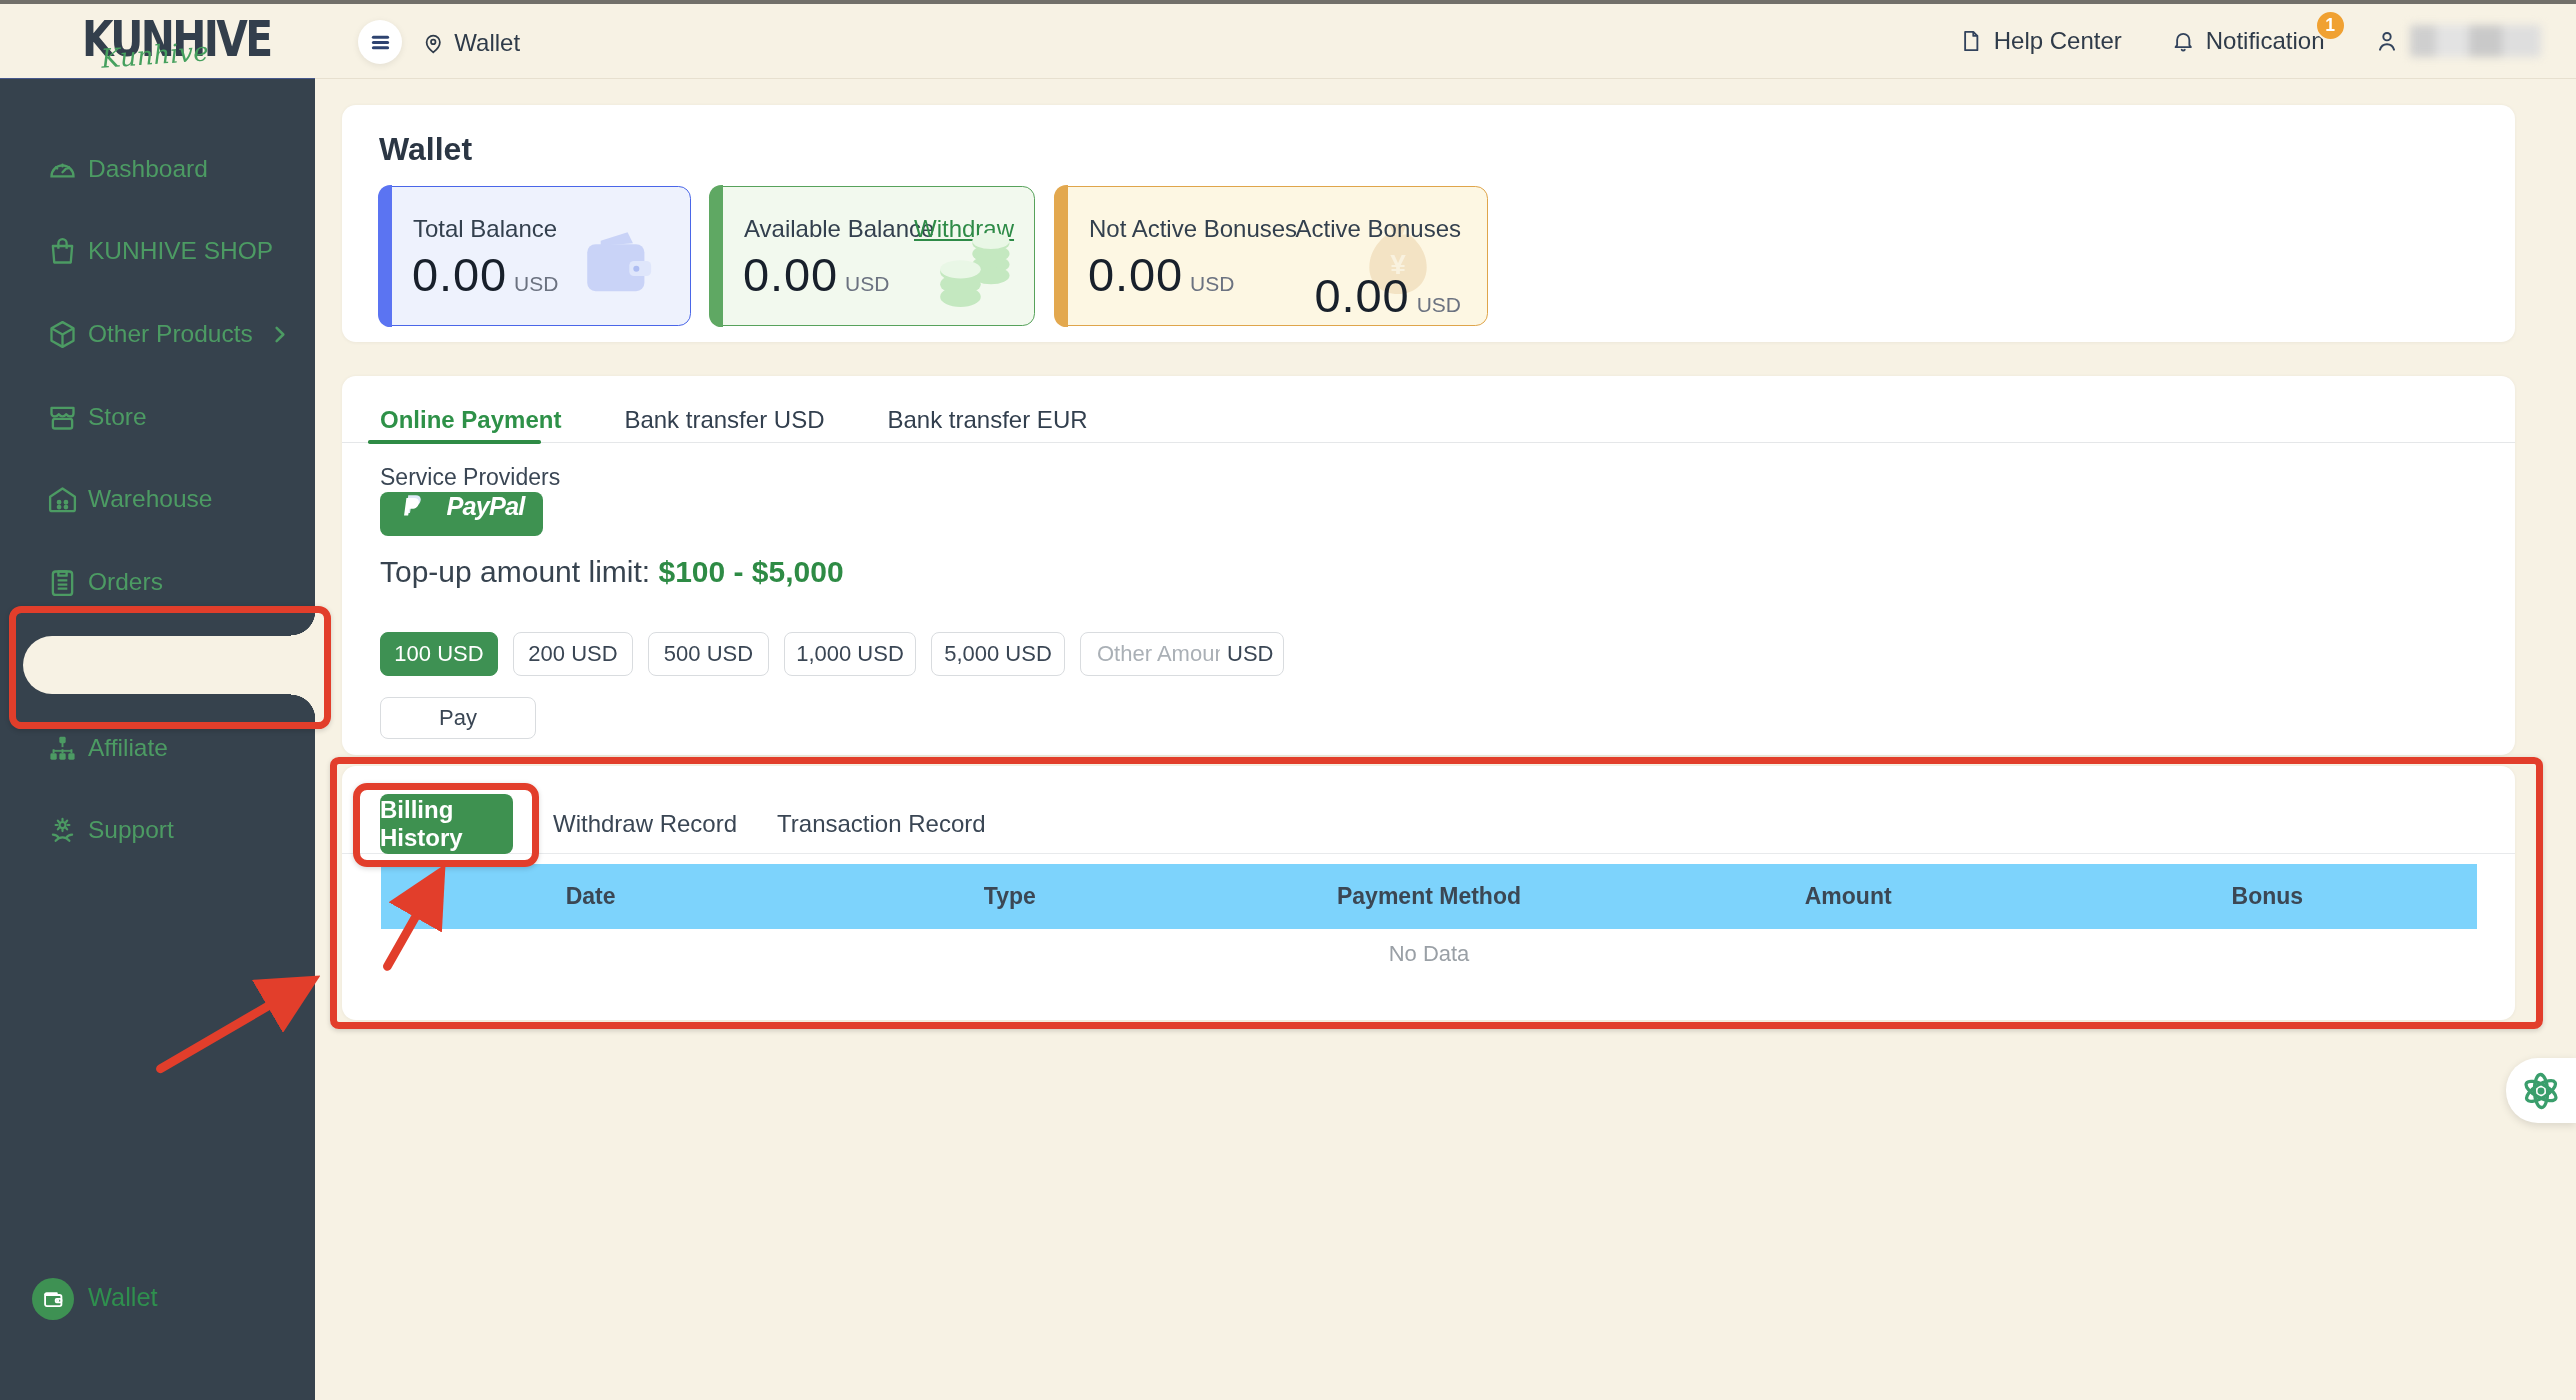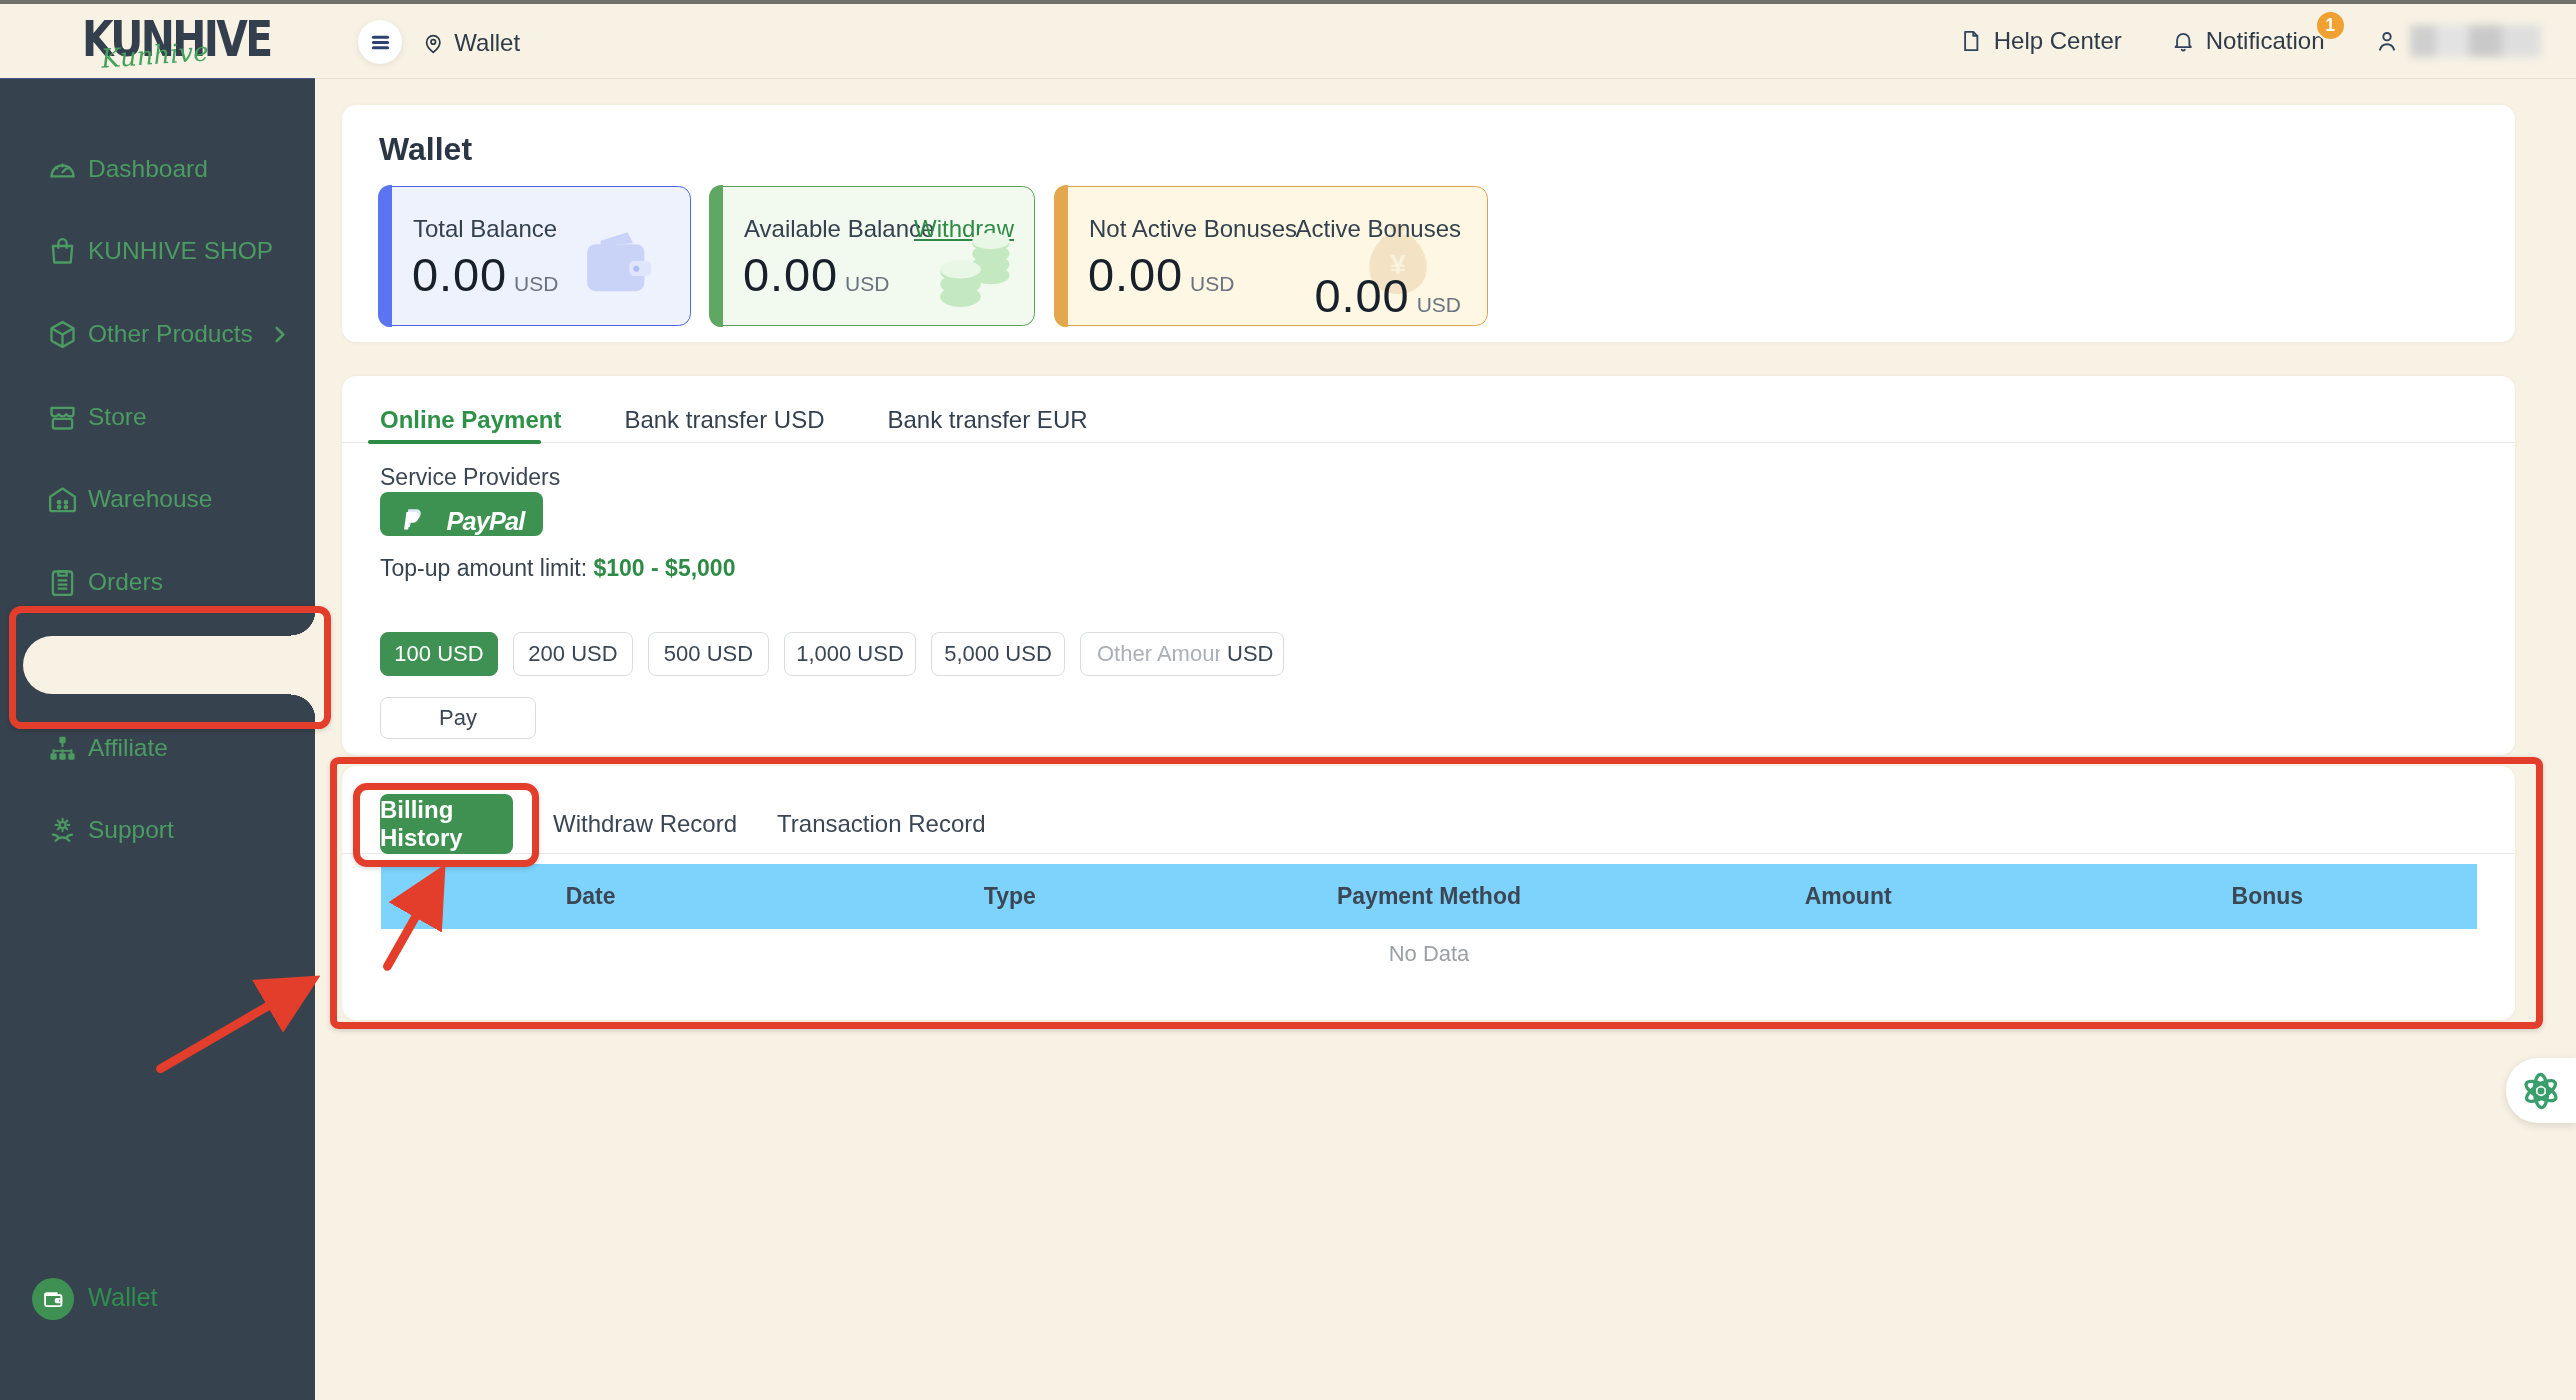--- a/index.html
+++ b/index.html
@@ -62,23 +62,23 @@
   .bal3-col-r .bal-label { position:static; display:block; margin-top:28px; }
   .bal3-col-r .bal-amount { position:static; display:block; margin-top:24.5px; }
   .bag-icon { position:absolute; right:54px; top:30px; opacity:.55; }
 
   
   .pay-tabs { position:absolute; left:0; top:21px; width:100%; height:46px; border-bottom:0.9px solid #e5e7e9; display:flex; align-items:center; padding-left:38px; gap:63px; }
   .pay-tab { font-size:24px; color:#323f4e; cursor:pointer; }
   .pay-tab.active { color:#2e9148; font-weight:bold; }
   .active-underline { position:absolute; left:26px; top:64px; width:173px; height:4.4px; background:#2e8b45; border-radius:1.8px; }
   .sp-label { position:absolute; left:38px; top:88px; font-size:23px; color:#3a4654; }
-  .paypal-btn { position:absolute; left:38px; top:116px; width:163px; height:44px; background:#3e9251; border-radius:8px; display:flex; align-items:flex-end; justify-content:center; gap:22px; cursor:pointer; }
+  .paypal-btn { position:absolute; left:38px; top:116px; width:163px; height:44px; background:#3e9251; border-radius:8px; display:flex; align-items:flex-start; justify-content:center; gap:22px; cursor:pointer; }
   .paypal-text { color:#fff; font-size:25.4px; font-weight:bold; font-style:italic; letter-spacing:-0.9px; }
-  .limit-line { position:absolute; left:38px; top:179px; font-size:23px; color:#37434f; }
+  .limit-line { position:absolute; left:38px; top:179px; font-size:30px; color:#37434f; }
   .limit-line b { color:#2e8b45; font-weight:bold; }
   .instruction { position:absolute; left:38px; top:217px; font-size:23px; color:#98a0a8; }
   .amounts-row { position:absolute; left:38px; top:256px; display:flex; gap:15px; }
   .amt-btn { height:44px; border:1.8px solid #d9dcdf; border-radius:8px; background:#fff; font-size:22px; color:#3a4654; display:flex; align-items:center; justify-content:center; cursor:pointer; }
   .amt-btn.sel { background:#3e9153; border-color:#3e9153; color:#fff; }
   .w1{width:118px}.w2{width:120px}.w3{width:121px}.w4{width:132px}.w5{width:134px}
   .other-box { width:204px; height:44px; border:1.8px solid #d9dcdf; border-radius:8px; background:#fff; display:flex; align-items:center; padding:0 16px; gap:7px; }
   .other-box input { border:none; outline:none; width:123px; font-size:22px; color:#3a4654; font-family:"Liberation Sans", sans-serif; }
   .other-box input::placeholder { color:#aab0b6; }
   .other-suffix { margin-left:auto; font-size:22px; color:#3a4654; }

